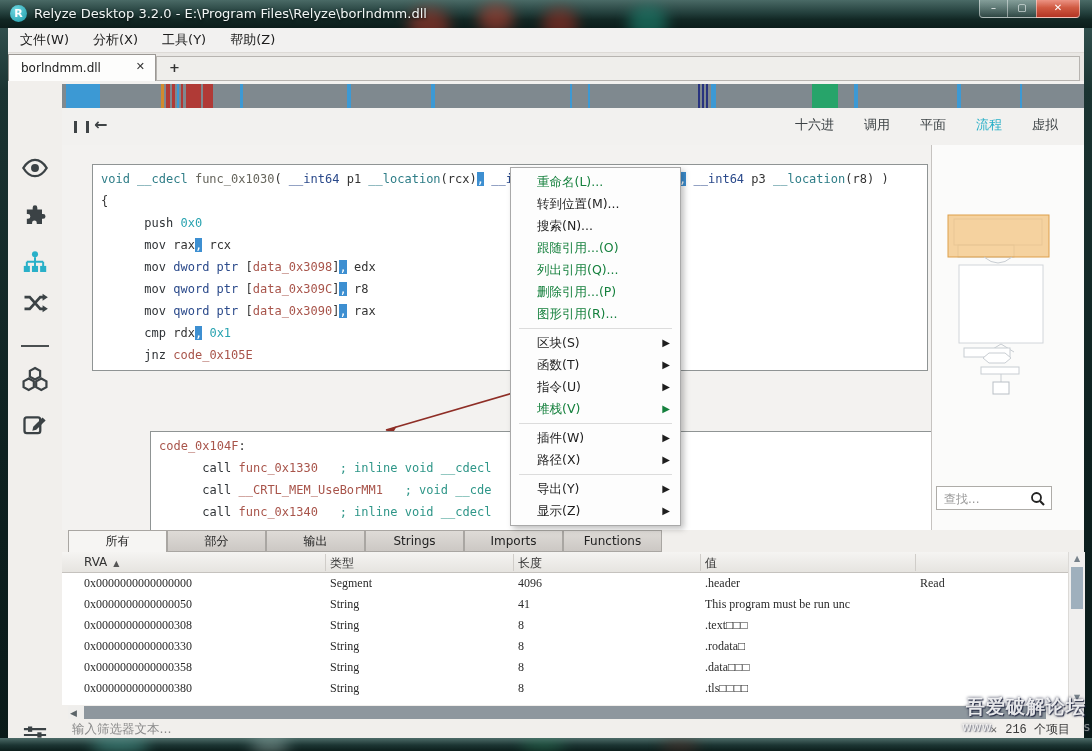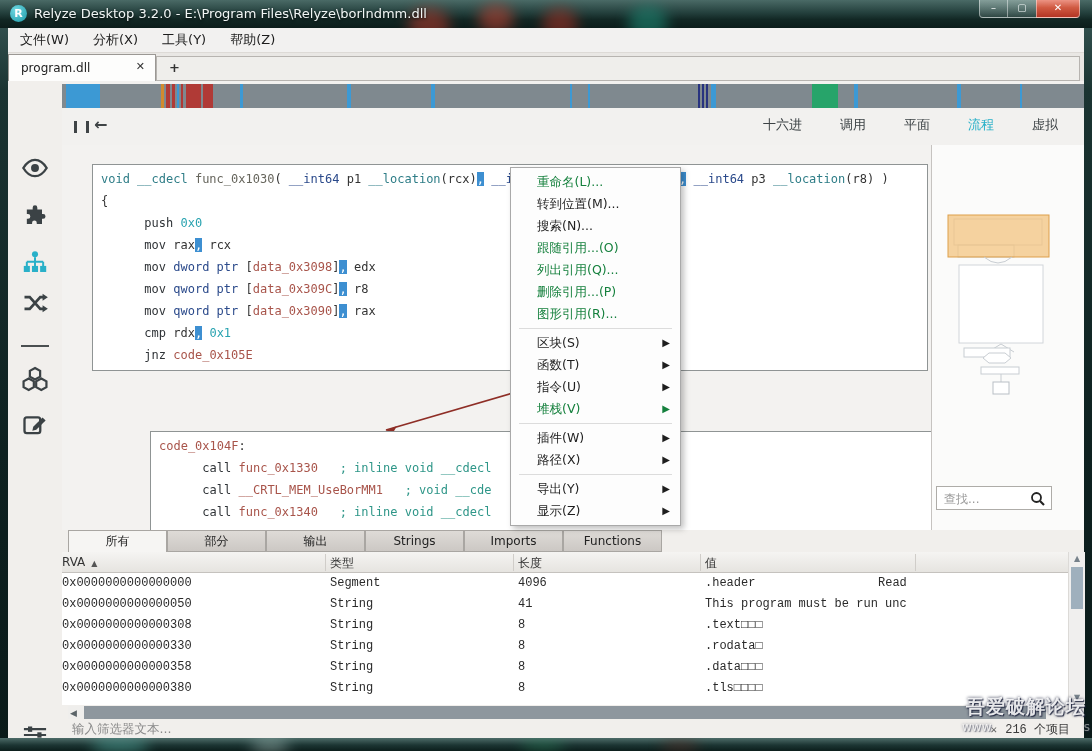--- a/index.html
+++ b/index.html
@@ -45,21 +45,21 @@
   .nav-seg{position:absolute;top:0;height:24px;}
   
   .sidebar{position:absolute;left:0;top:53px;width:54px;height:657px;background:#f1efec;}
   .side-ic{position:absolute;left:13px;width:28px;height:28px;}
   .side-ic svg{width:28px;height:28px;}
   .side-div{position:absolute;left:13px;width:28px;border-top:2px solid #4a4f50;}
   
   .pauseic{position:absolute;left:66px;top:93px;width:9px;height:12px;
      border-left:3px solid #3f4446;border-right:3px solid #3f4446;}
   .backic{position:absolute;left:86px;top:87px;font-size:16px;color:#3f4446;font-weight:bold;}
-  .viewtabs{position:absolute;right:26px;top:88px;display:flex;gap:38px;font-size:13px;color:#3c4245;text-align:center;}
+  .viewtabs{position:absolute;right:26px;top:88px;display:flex;gap:30px;font-size:13px;color:#3c4245;text-align:center;}
   .viewtabs .vt.active{color:#29b0c8;}
   
   .canvas{position:absolute;left:54px;top:117px;width:869px;height:385px;background:#f3f2f0;}
   .codeblock{position:absolute;background:#fff;border:1px solid #8f9494;box-sizing:border-box;
       font-family:"DejaVu Sans Mono",monospace;font-size:12px;line-height:22px;padding:3px 8px;}
   .code-line{white-space:pre;}
   .tk-kw{color:#2e7d87;} .tk-fn{color:#66655c;} .tk-ty{color:#2b4a8b;}
   .tk-pl{color:#333;} .tk-mn{color:#2f3337;} .tk-num{color:#29a3b0;}
   .tk-ref{color:#a8544a;} .tk-cm{color:#2e9688;}
   .tk-sel{background:#3d8fd1;color:#fff;}
@@ -84,23 +84,23 @@
       background:linear-gradient(180deg,#dedbd7,#ccc8c4);font-size:12px;color:#222;
       text-align:center;line-height:20px;}
   .btab.active{background:#f6f5f3;border-bottom:none;height:23px;}
   .thead{position:absolute;left:0;top:22px;width:1022px;height:21px;
       background:linear-gradient(180deg,#f5f4f2,#e6e4e0);border-bottom:1px solid #c5c2be;box-sizing:border-box;}
   .th{position:absolute;top:3px;font-size:12px;color:#333;}
   .th .sort{font-size:8px;color:#555;margin-left:6px;}
   .thdiv{position:absolute;top:2px;height:17px;border-left:1px solid #d0cdc9;}
   .tbody{position:absolute;left:0;top:43px;width:1022px;height:132px;background:#fff;}
   .trow{position:absolute;left:0;width:1006px;height:21px;}
-  .td{position:absolute;top:3px;font-family:Liberation Mono, monospace;font-size:12px;color:#2a2a2a;white-space:nowrap;overflow:hidden;}
-  .c0{left:0;width:255px;} .c1{left:268px;width:184px;} .c2{left:456px;width:183px;}
-  .c3{left:643px;width:211px;} .c4{left:816px;width:145px;}
+  .td{position:absolute;top:3px;font-family:Liberation Serif, serif;font-size:12px;color:#2a2a2a;white-space:nowrap;overflow:hidden;}
+  .c0{left:22px;width:255px;} .c1{left:268px;width:184px;} .c2{left:456px;width:183px;}
+  .c3{left:643px;width:211px;} .c4{left:858px;width:145px;}
   .vscroll{position:absolute;left:1006px;top:22px;width:16px;height:152px;background:#f0efee;border-left:1px solid #dcdad7;}
   .vscroll .thumb{position:absolute;left:2px;top:15px;width:12px;height:42px;background:#9fb0bd;}
   .sarrow{position:absolute;left:0;width:16px;font-size:8px;color:#76818a;text-align:center;}
   .hscroll{position:absolute;left:6px;top:176px;width:1000px;height:13px;background:#efeeec;}
   .hscroll .thumb{position:absolute;left:16px;top:0;width:962px;height:13px;background:#8e979e;}
   .hscroll .larr{position:absolute;left:2px;top:2px;font-size:9px;color:#5b6468;}
   .filterrow{position:absolute;left:0;top:190px;width:1022px;height:18px;}
   .filterrow .ph{position:absolute;left:10px;top:1px;font-size:12.5px;color:#8a8a8a;}
   .statusct{position:absolute;right:14px;top:1px;font-size:12px;color:#3c3c3c;font-family:Liberation Mono, monospace;}
   .statusct .clr{color:#666;margin-right:8px;font-size:11px;}
@@ -132,21 +132,21 @@
 
   <div class="menubar" id="menubar">
       <div class="mi">文件(W)</div>
       <div class="mi">分析(X)</div>
       <div class="mi">工具(Y)</div>
       <div class="mi">帮助(Z)</div>
     </div>
 
   <div class="tabbar">
     <div class="tab-active">
-      <span class="lbl">program.dll</span>
+      <span class="lbl">borlndmm.dll</span>
       <span class="tabx">✕</span>
     </div>
     <div class="tab-new">
       <span class="plus">+</span>
     </div>
   </div>
 
   <div class="navstrip" id="navstrip">
       <div class="nav-seg" style="left: 4px; width: 34px; background: rgb(60, 153, 212);"></div>
       <div class="nav-seg" style="left: 99px; width: 3px; background: rgb(210, 138, 46);"></div>

